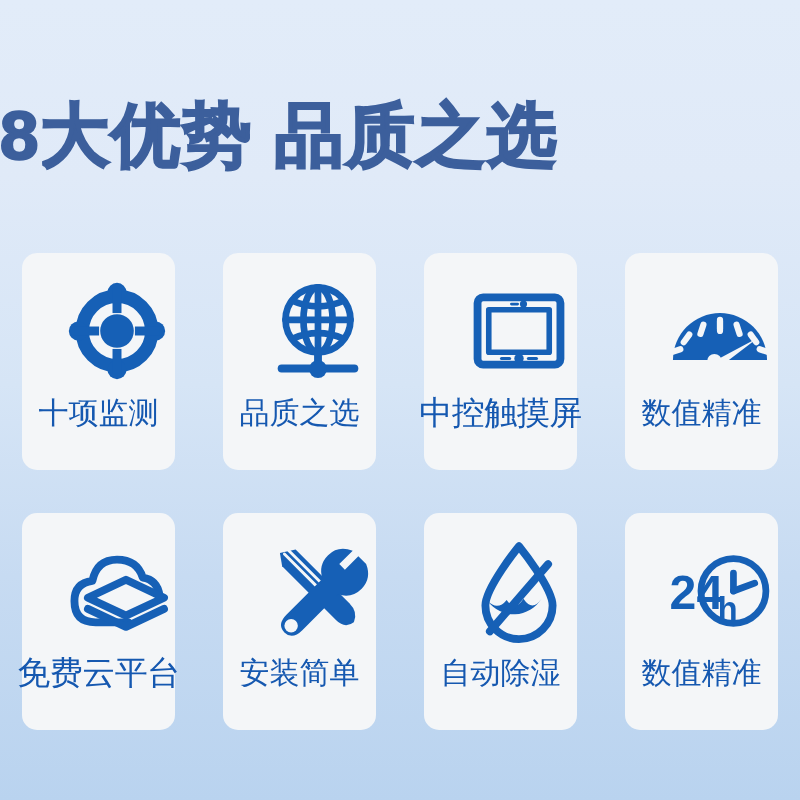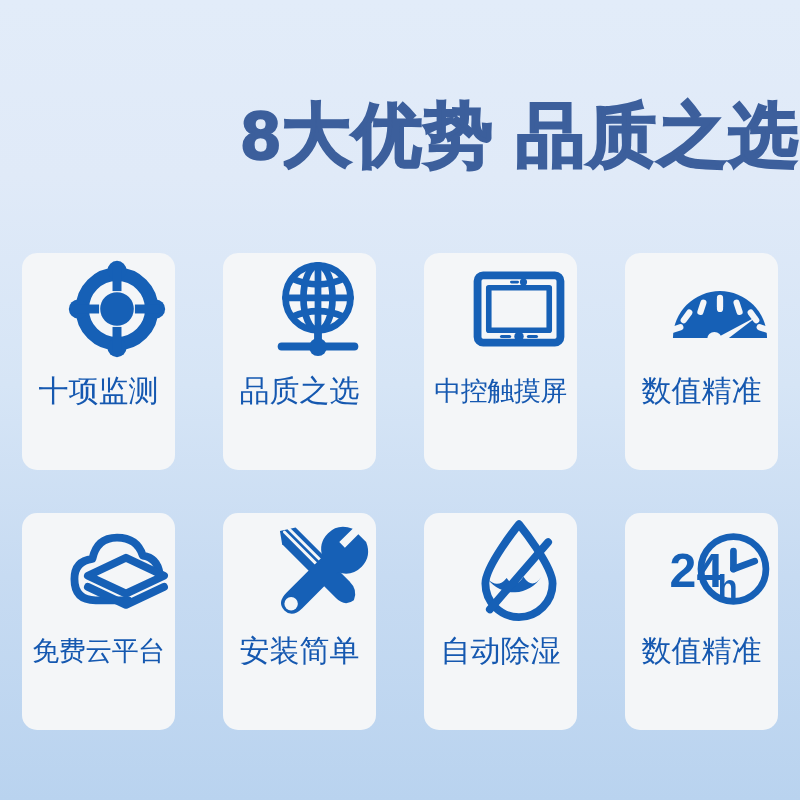--- a/index.html
+++ b/index.html
@@ -21,21 +21,21 @@
     height: 800px;
     box-sizing: border-box;
   }
 
   
   .heading-wrap {
     position: absolute;
     top: 96px;
     left: 0;
     width: 800px;
-    text-align: right;
+    text-align: left;
   }
   .heading {
     display: inline-block;
     font-family: "Liberation Sans", "DejaVu Sans", sans-serif;
     font-size: 69px;
     line-height: 80px;
     font-weight: bold;
     letter-spacing: 2px;
     color: #3c5f9c;
     -webkit-text-stroke: 2.4px #3c5f9c;
@@ -57,20 +57,21 @@
 
   .card {
     position: relative;
     background: #f4f6f8;
     border-radius: 15px;
     display: flex;
     flex-direction: column;
     align-items: center;
     justify-content: flex-start;
     box-sizing: border-box;
+    padding-top: 22px;
   }
 
   .card-icon {
     width: 112px;
     height: 112px;
     display: flex;
     align-items: center;
     justify-content: center;
     margin-bottom: 6px;
     margin-left: 36px;
@@ -85,21 +86,21 @@
     font-family: "Liberation Sans", "DejaVu Sans", sans-serif;
     font-size: 30px;
     line-height: 40px;
     color: #1558b0;
     font-weight: normal;
     letter-spacing: 0px;
     white-space: nowrap;
     text-align: center;
   }
   .card-label.narrow {
-    font-size: 27px;
+    font-size: 33px;
     letter-spacing: -0.5px;
   }
 
   
   .ico-stroke { fill: none; stroke: #1660b6; stroke-width: 7; stroke-linecap: round; stroke-linejoin: round; }
   .ico-fill   { fill: #1660b6; }
   .ico-white  { fill: #f4f6f8; }
 </style>
 </head>
 <body>

